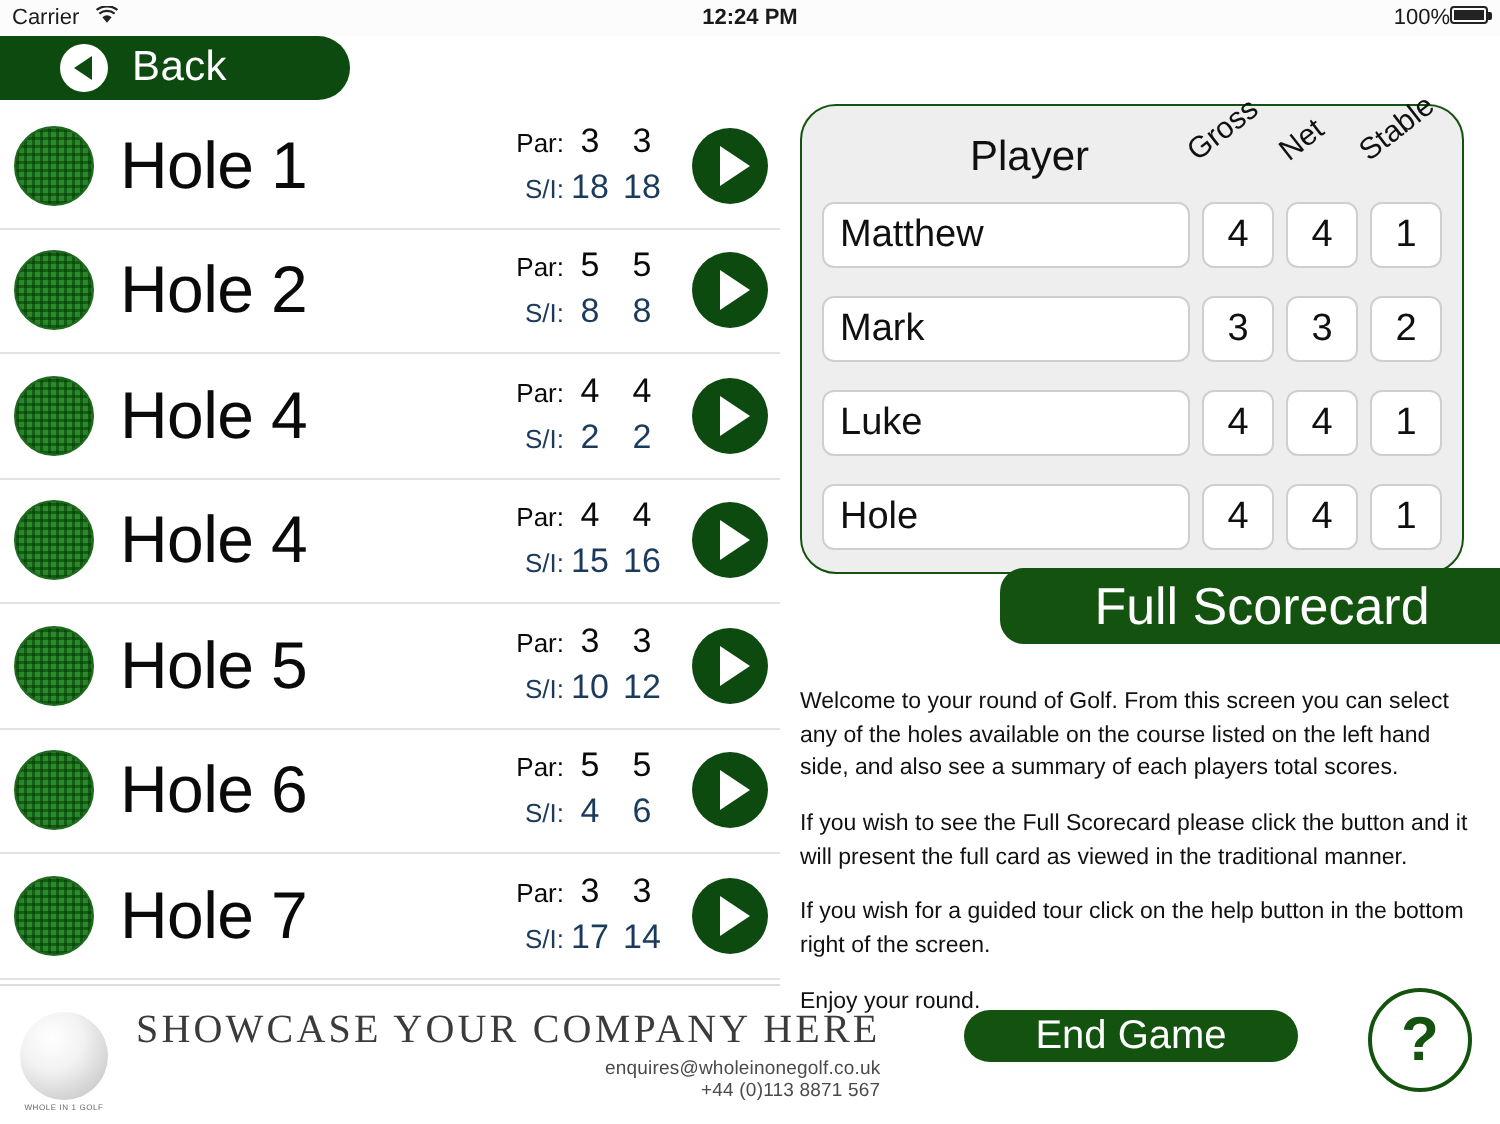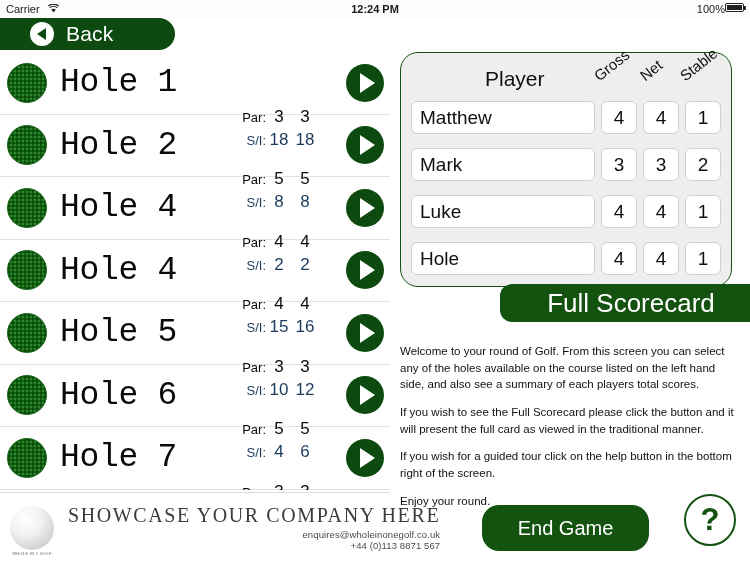--- a/index.html
+++ b/index.html
@@ -57,25 +57,25 @@
     width:40px;height:40px;border-radius:50%;margin-left:7px;flex:0 0 auto;
     background-color:#2b8a2b;
     background-image:
       radial-gradient(circle at 50% 50%, rgba(255,255,255,0) 60%, rgba(0,0,0,.30) 100%),
       repeating-linear-gradient(0deg, rgba(0,60,0,.55) 0 1.6px, rgba(0,0,0,0) 1.6px 4px),
       repeating-linear-gradient(90deg, rgba(0,60,0,.55) 0 1.6px, rgba(0,0,0,0) 1.6px 4px);
     border:1px solid #1d6b1d;
   }
   .hole-name{
     font-size:33px; color:#0a0a0a; margin-left:13px; font-weight:normal;
-    letter-spacing:-.3px; white-space:nowrap;font-family:Liberation Mono, monospace;
+    letter-spacing:-.3px; white-space:nowrap;
   }
   .stats{
-    position:absolute; right:72px; top:50%; transform:translateY(-50%);
-    text-align:right; line-height:1.35;margin-top:46px;
+    position:absolute; right:56px; top:50%; transform:translateY(-50%);
+    text-align:right; line-height:1.35;
   }
   .stat-line{ display:flex; justify-content:flex-end; align-items:baseline; }
   .stat-lbl{ font-size:13px; color:#0a0a0a; width:36px; text-align:right; }
   .stat-v{ font-size:17px; color:#0a0a0a; width:26px; text-align:center; }
   .si .stat-lbl{ color:#1b3a5c; }
   .si .stat-v{ color:#1b3a5c; }
   .playbtn{
     position:absolute; right:6px; top:50%; transform:translateY(-50%);
     width:38px;height:38px;border-radius:50%;background:#0d4a10;
     display:flex;align-items:center;justify-content:center;cursor:pointer;
@@ -151,21 +151,21 @@
 
   
   .instr{
     position:absolute; left:400px; top:343px; width:340px;
     font-size:11.5px; color:#111; line-height:1.45;
   }
   .instr p{ margin-bottom:11px; }
 
   
   .endgame{
-    position:absolute; left:482px; top:505px; width:167px; height:46px;
+    position:absolute; left:482px; top:505px; width:167px; height:26px;
     background:#13520f; border-radius:17px;
     display:flex;align-items:center;justify-content:center;
     color:#fff;font-size:20px;cursor:pointer;
   }
   .helpbtn{
     position:absolute; left:684px; top:494px; width:52px; height:52px;
     border-radius:50%; border:2px solid #13520f; background:#fff;
     display:flex;align-items:center;justify-content:center;
     color:#13520f; font-size:31px; font-weight:bold; cursor:pointer;
   }

